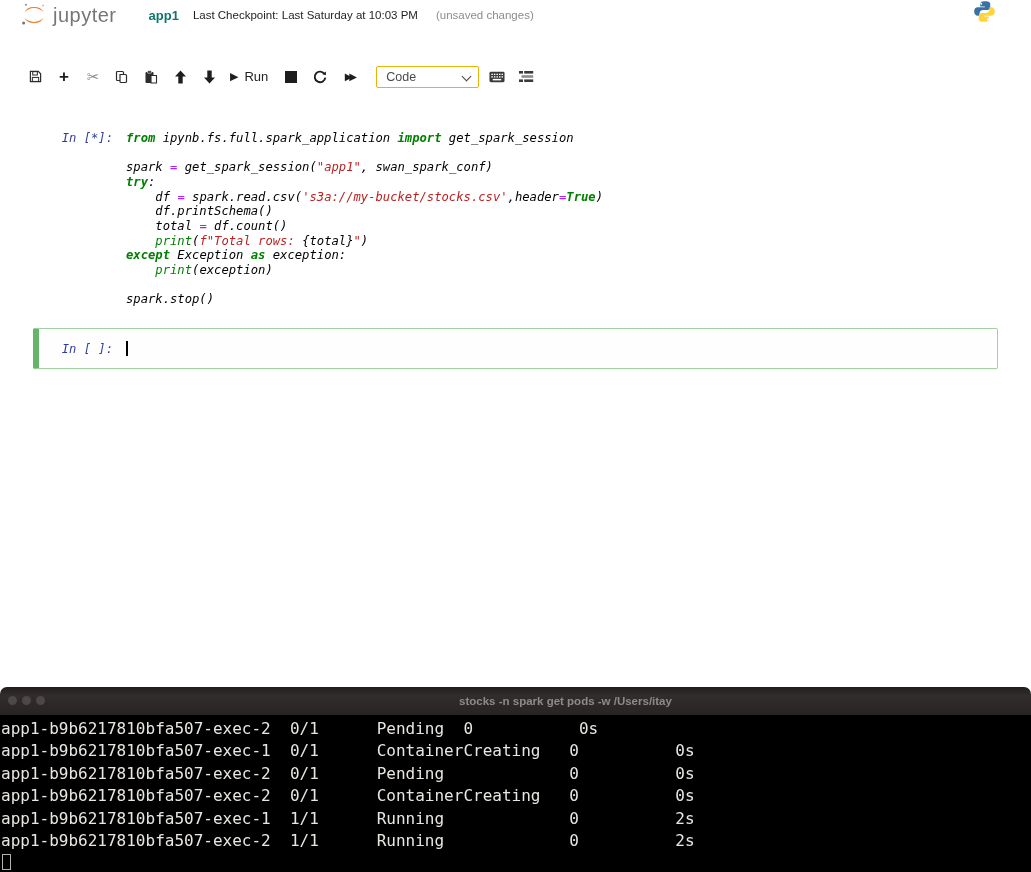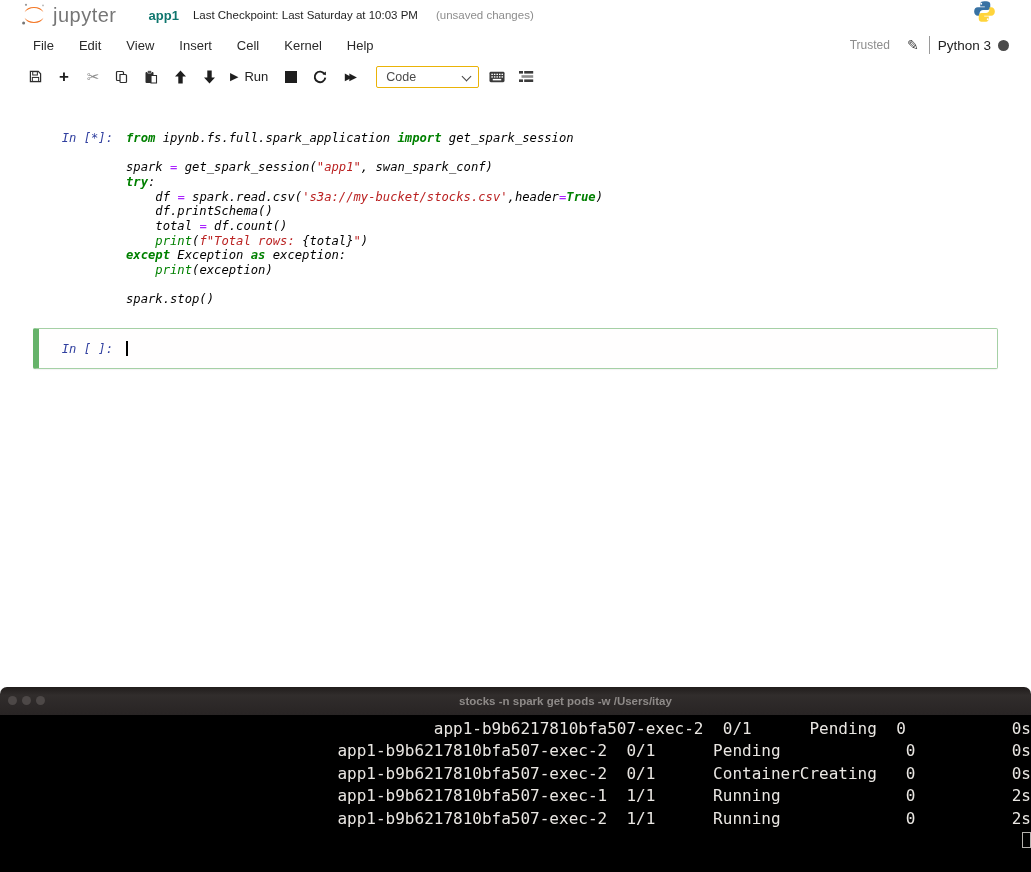--- a/index.html
+++ b/index.html
@@ -70,21 +70,21 @@
   
   .terminal { position:absolute; top:687px; left:0; right:0; height:185px; }
   .term-titlebar { height:28px; background:linear-gradient(180deg,#211d1c 0%,#312d2c 30%,#282424 100%);
     border-radius:7px 7px 0 0; position:relative; }
   .traffic { position:absolute; left:8px; top:9px; display:flex; gap:5px; }
   .traffic span { width:9px; height:9px; border-radius:50%; background:#4d4847; display:block; cursor:pointer; }
   .term-title { text-align:center; line-height:29px; font-size:11.5px; font-weight:bold; color:#8e8a88; padding-left:100px;
     white-space:nowrap; overflow:hidden; }
   .term-body { height:157px; background:#000; color:#e9e6e2; font-family:"DejaVu Sans Mono","Liberation Mono",monospace;
     font-size:16px; line-height:22.4px; padding:3px 0 0 1px; overflow:hidden; }
-  .term-line { white-space:pre;text-align:right; }
+  .term-line { white-space:pre; }
   .term-cursor { display:inline-block; width:9px; height:16px; border:1px solid #b5b2ae; margin-left:1px; margin-top:2px; }
 </style>
 </head>
 <body>
 
 <div class="page">
 
   <header class="nb-header">
     <div class="logo">
       <svg width="26" height="26" viewBox="0 0 26 26">
@@ -103,38 +103,20 @@
     <div class="py-logo">
       <svg width="23" height="23" viewBox="0 0 22 22">
         <path d="M10.8 1.2c-2.2 0-3.9.6-3.9 2.7v2.2h4.4v.9H4.6C2.6 7 1.1 8.5 1.1 11s1.5 4.1 3.5 4.1h1.7v-2.4c0-1.7 1.5-3.1 3.3-3.1h4.3c1.5 0 2.6-1.2 2.6-2.7V3.9c0-1.9-1.7-2.7-3.7-2.7h-2z" fill="#3872A3"></path>
         <path d="M11.2 20.8c2.2 0 3.9-.6 3.9-2.7v-2.2h-4.4V15h6.7c2 0 3.5-1.5 3.5-4s-1.5-4.1-3.5-4.1h-1.7v2.4c0 1.7-1.5 3.1-3.3 3.1H8.1c-1.5 0-2.6 1.2-2.6 2.7v3.1c0 1.9 1.7 2.7 3.7 2.7h2z" fill="#FFD43B"></path>
         <circle cx="7.9" cy="3.6" r="0.9" fill="#ffffff"></circle>
         <circle cx="14.1" cy="18.4" r="0.9" fill="#ffffff"></circle>
       </svg>
     </div>
   </header>
 
-  <nav class="menu-bar">
-    <ul class="menu-items">
-        <li class="menu-item">File</li>
-        <li class="menu-item">Edit</li>
-        <li class="menu-item">View</li>
-        <li class="menu-item">Insert</li>
-        <li class="menu-item">Cell</li>
-        <li class="menu-item">Kernel</li>
-        <li class="menu-item">Help</li>
-      </ul>
-    <div class="menu-right">
-      <span class="trusted">Trusted</span>
-      <span class="pencil-icon">✎</span>
-      <span class="menu-divider"></span>
-      <span class="kernel-name">Python 3</span>
-      <span class="kernel-dot"></span>
-    </div>
-  </nav>
 
   <div class="toolbar">
     <span class="tb-btn">
       <svg width="13" height="13" viewBox="0 0 14 14">
         <path d="M1.5 1.5h8.5l2.5 2.5v8.5H1.5z" fill="none" stroke="#2d2d2d" stroke-width="1.3"></path>
         <rect x="4" y="1.8" width="5" height="3.6" fill="none" stroke="#2d2d2d" stroke-width="1.1"></rect>
         <rect x="3.6" y="8" width="6.8" height="4.3" fill="none" stroke="#2d2d2d" stroke-width="1.1"></rect>
       </svg>
     </span>
     <span class="tb-btn">
@@ -232,20 +214,21 @@
       <div class="traffic">
         <span></span>
         <span></span>
         <span></span>
       </div>
       <div class="term-title">stocks -n spark get pods -w /Users/itay</div>
     </div>
     <div class="term-body">
       <div>
           <div class="term-line">app1-b9b6217810bfa507-exec-2  0/1      Pending  0           0s</div>
+          <div class="term-line">app1-b9b6217810bfa507-exec-1  0/1      ContainerCreating   0          0s</div>
           <div class="term-line">app1-b9b6217810bfa507-exec-2  0/1      Pending             0          0s</div>
           <div class="term-line">app1-b9b6217810bfa507-exec-2  0/1      ContainerCreating   0          0s</div>
           <div class="term-line">app1-b9b6217810bfa507-exec-1  1/1      Running             0          2s</div>
           <div class="term-line">app1-b9b6217810bfa507-exec-2  1/1      Running             0          2s</div>
         </div>
       <div class="term-line"><span class="term-cursor"></span></div>
     </div>
   </div>
 
 </div>

